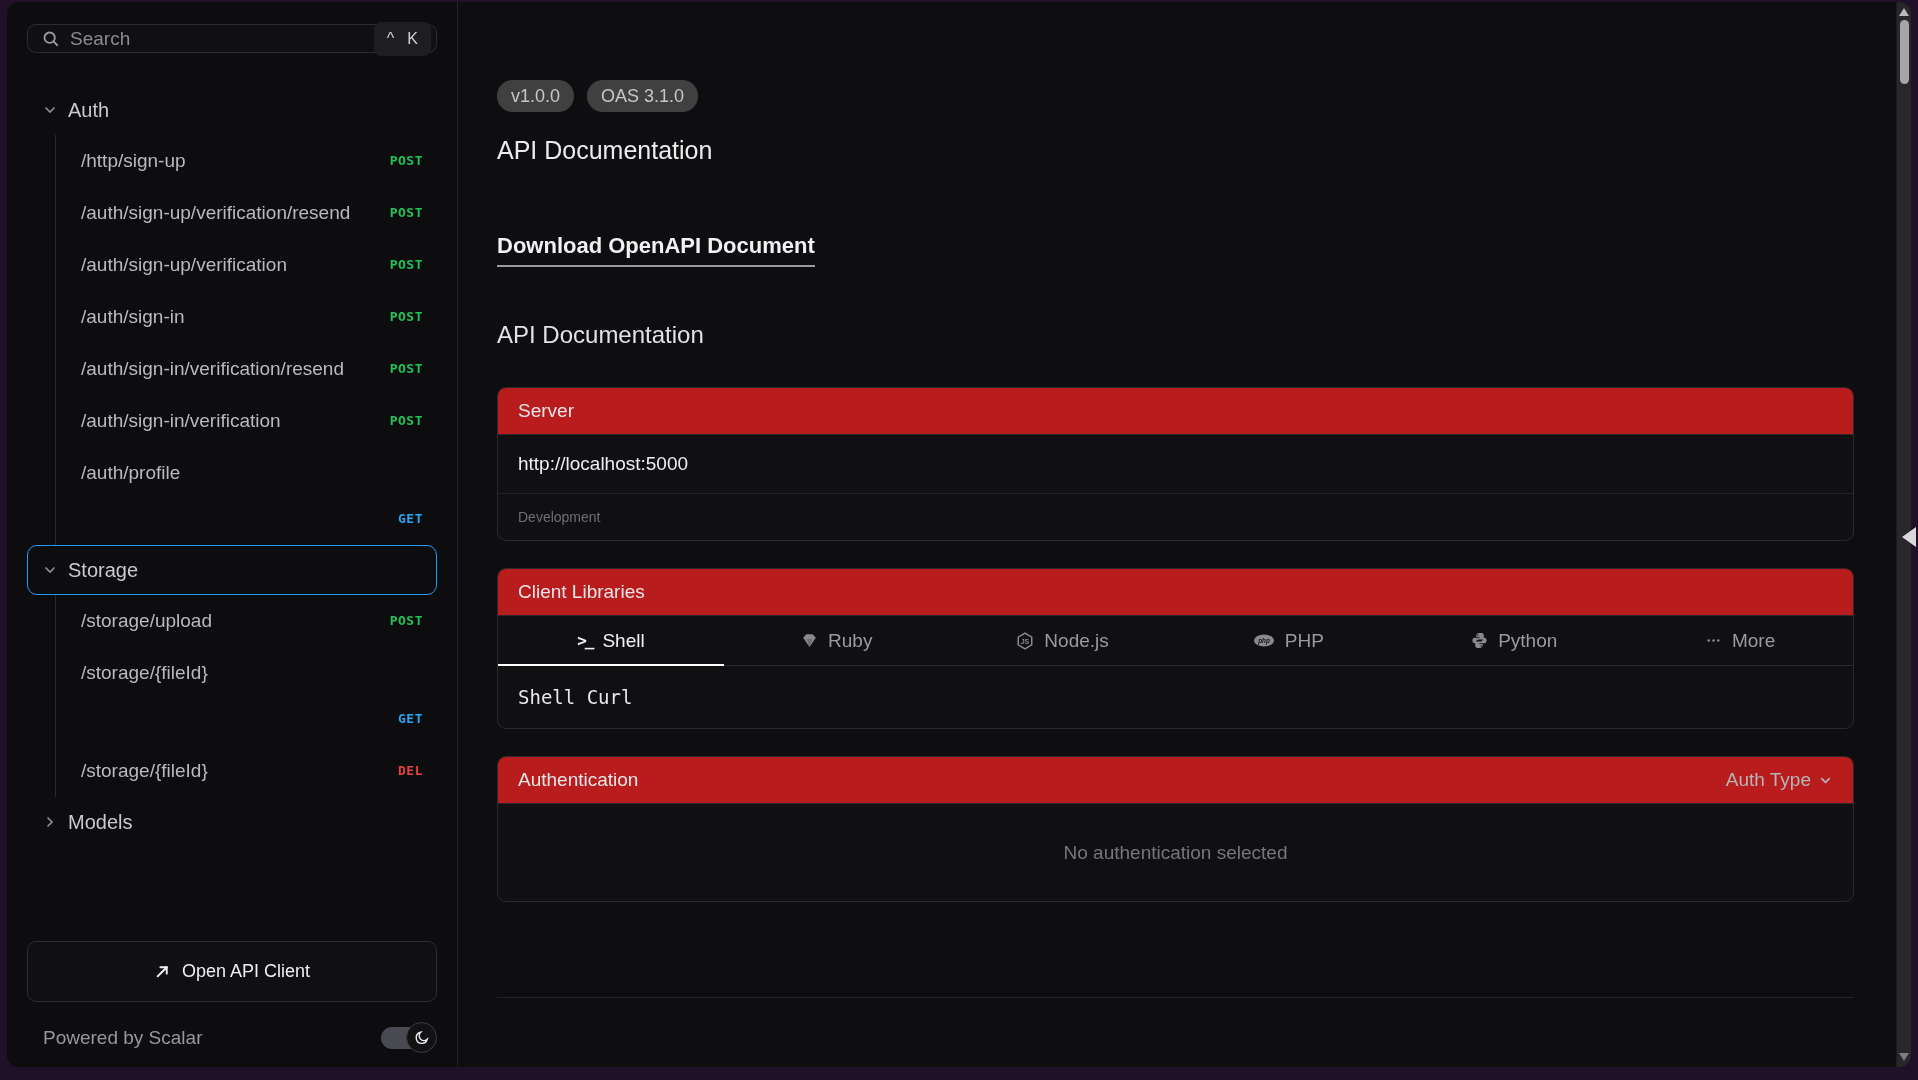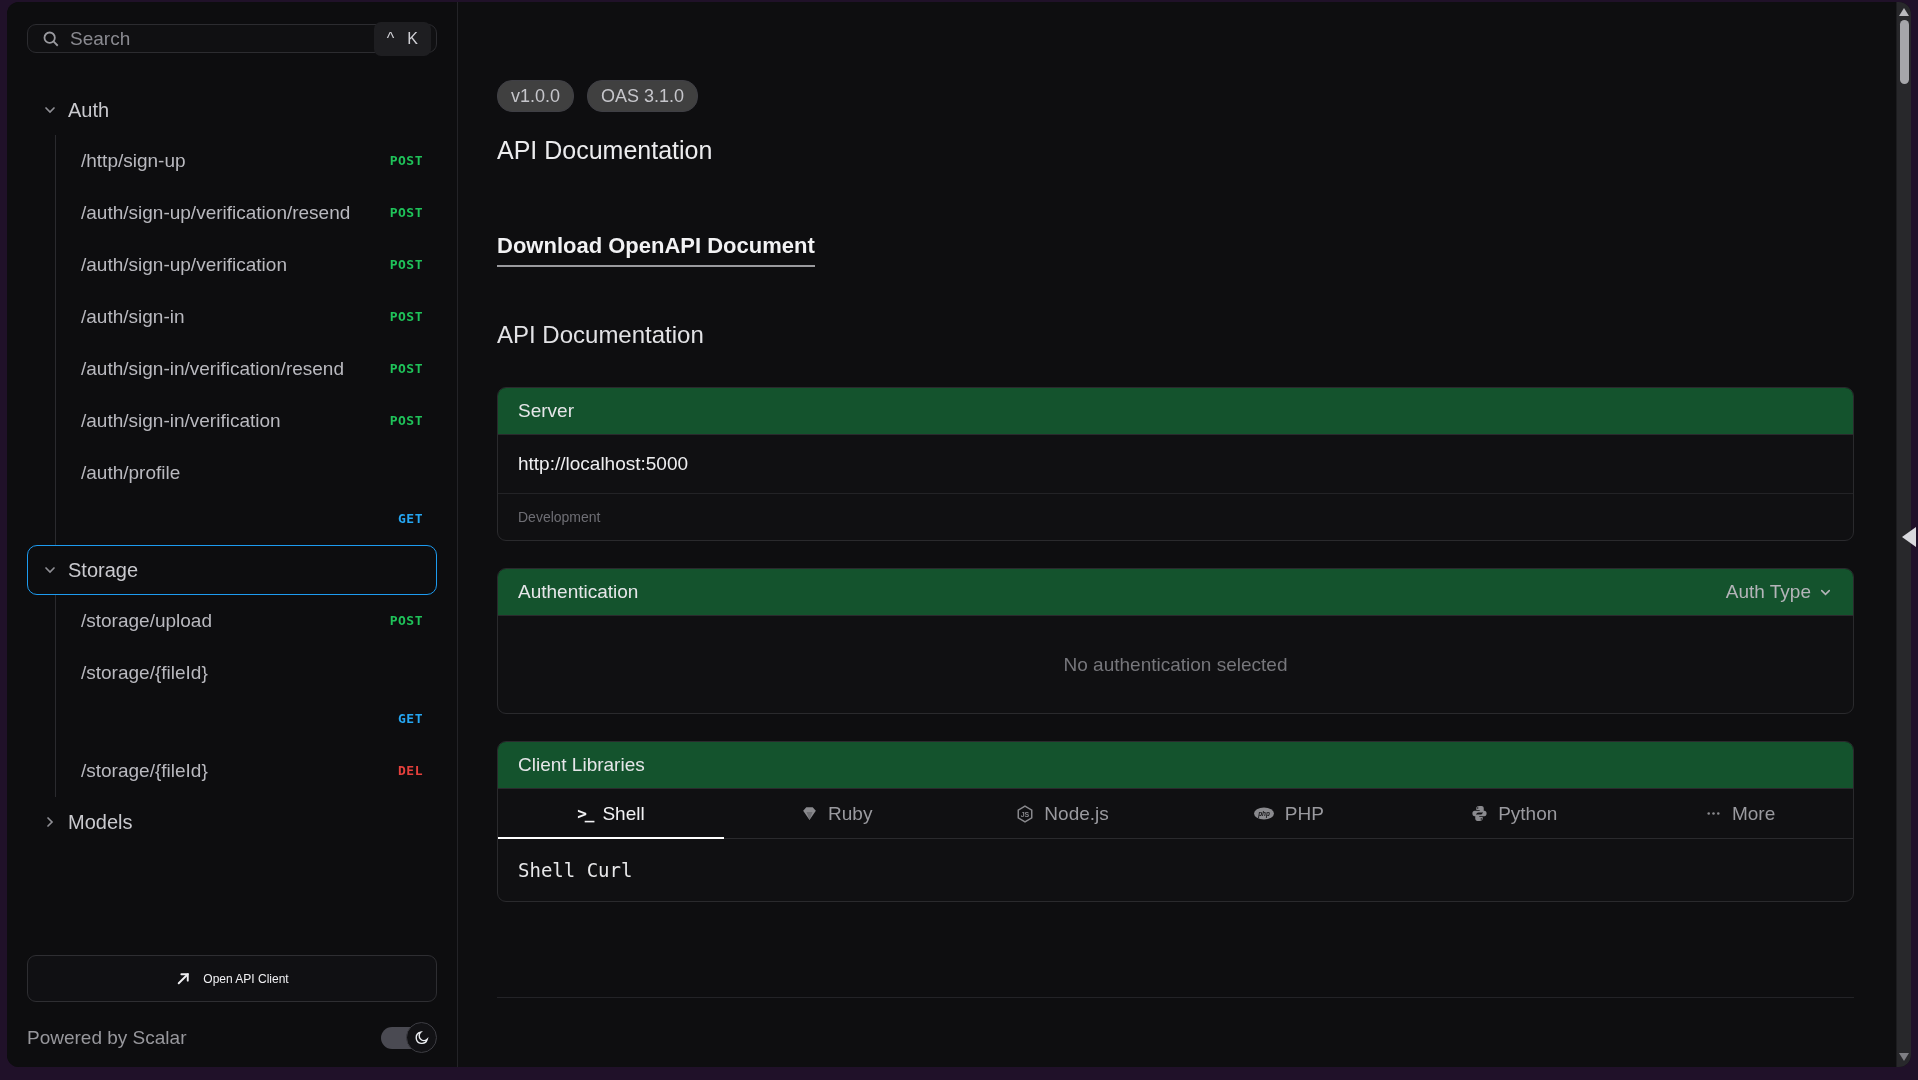--- a/index.html
+++ b/index.html
@@ -62,30 +62,30 @@
   }
   .ep-method {
     font-family:"DejaVu Sans Mono",monospace; font-weight:bold;
     font-size:13px; letter-spacing:.5px; line-height:30px; padding-left:8px;
   }
   .m-post { color: var(--method_post, #1fc35a); }
   .m-get  { color: var(--method_get,  #25a6f2); margin-top: 46px; }
   .m-del  { color: var(--method_del,  #e5403c); }
   .sidebar-bottom { margin-top:auto; padding:0 20px 14px; }
   .open-client-btn {
-    width:100%; height:47px; border:1px solid #2e2e32; border-radius:9px;
-    background:#101013; color:#f0f0f3; font-size:12px;
+    width:100%; height:61px; border:1px solid #2e2e32; border-radius:9px;
+    background:#101013; color:#f0f0f3; font-size:18px;
     font-family:"Liberation Sans",sans-serif;
     display:flex; align-items:center; justify-content:center; gap:11px;
     cursor:pointer;
   }
   .powered-row {
     margin-top:20px; display:flex; align-items:center; justify-content:space-between;
   }
-  .powered-label { color:#97979c; font-size:19px; }
+  .powered-label { color:#97979c; font-size:19px;margin-left:16px; }
   .toggle { position:relative; width:56px; height:31px; cursor:pointer; }
   .toggle-track {
     position:absolute; left:0; top:5px; width:50px; height:22px;
     border-radius:11px; background:#4a4a52;
   }
   .toggle-thumb {
     position:absolute; right:0; top:0; width:31px; height:31px;
     border-radius:50%; background:#121215; border:1px solid #3c3c42;
     display:flex; align-items:center; justify-content:center;
   }
@@ -103,21 +103,21 @@
     color:#f2f2f4; text-decoration:none; border-bottom:2px solid #9a9a9e;
     padding-bottom:6px; cursor:pointer;
   }
   .section-title { margin-top:54px; font-size:24px; font-weight:400; color:#e2e2e5; }
   .card {
     border:1px solid #2a2a2d; border-radius:9px; overflow:hidden;
     background:#101012;
   }
   .card-server { margin-top:38px; }
   .card-header {
-    background:#14532d; border-bottom:1px solid #2a2a2d;
+    background:#b91c1c; border-bottom:1px solid #2a2a2d;
     padding:12px 20px; font-size:19px; color:#e6e6e9; font-weight:500;
     display:flex; align-items:flex-end; justify-content:space-between;
   }
   .server-url { padding:18px 20px; font-size:19px; color:#efeff1; border-bottom:1px solid #232326; cursor:pointer; }
   .server-desc { padding:15px 20px; font-size:14px; color:#6e6e74; }
   .card-auth { margin-top:27px; }
   .auth-type { display:flex; align-items:center; gap:7px; font-weight:400; color:#b4b4b9; font-size:19px; cursor:pointer; }
   .auth-body { height:97px; display:flex; align-items:center; justify-content:center; }
   .auth-empty { color:#76767b; font-size:19px; }
   .card-libs { margin-top:27px; }
@@ -294,96 +294,96 @@
       <h2 class="section-title">API Documentation</h2>
 
       <section class="card card-server">
         <div class="card-header">
           <span>Server</span>
         </div>
         <div class="server-url">http://localhost:5000</div>
         <div class="server-desc">Development</div>
       </section>
 
+      <section class="card card-libs">
+        <div class="card-header">
+          <span>Client Libraries</span>
+        </div>
+        <div class="tabs">
+          <div class="tab active">
+            <span class="t-icon shell-glyph">&gt;_</span>
+            <span>Shell</span>
+          </div>
+          <div class="tab">
+            <span class="t-icon">
+              <svg width="17" height="17" viewBox="0 0 16 16" fill="#8a8a8e">
+                  <polygon points="2,5.5 5,2 11,2 14,5.5 8,14"></polygon>
+                  <polygon points="8,14 5.2,6.5 10.8,6.5" fill="#6f6f73"></polygon>
+                </svg>
+            </span>
+            <span>Ruby</span>
+          </div>
+          <div class="tab">
+            <span class="t-icon">
+              <svg width="18" height="18" viewBox="0 0 16 16" fill="none">
+                  <polygon points="8,1 14,4.5 14,11.5 8,15 2,11.5 2,4.5" stroke="#8a8a8e" stroke-width="1.3"></polygon>
+                  <text x="8" y="10.6" font-size="6.2" font-family="Liberation Sans, sans-serif" font-weight="bold" fill="#8a8a8e" text-anchor="middle">JS</text>
+                </svg>
+            </span>
+            <span>Node.js</span>
+          </div>
+          <div class="tab">
+            <span class="t-icon">
+              <svg width="22" height="15" viewBox="0 0 22 14">
+                  <ellipse cx="11" cy="7" rx="10" ry="6" fill="#8a8a8e"></ellipse>
+                  <text x="11" y="9.4" font-size="6.4" font-family="Liberation Sans, sans-serif" font-weight="bold" font-style="italic" fill="#141416" text-anchor="middle">php</text>
+                </svg>
+            </span>
+            <span>PHP</span>
+          </div>
+          <div class="tab">
+            <span class="t-icon">
+              <svg width="17" height="17" viewBox="0 0 16 16" fill="#8a8a8e">
+                <path d="M8 1c-2 0-3 .8-3 2v1.7h3.2v.8H3.4C2.2 5.5 1.3 6.5 1.3 8s.9 2.5 2.1 2.5H5V9c0-1.2 1-2 2.2-2h3.1c1 0 1.7-.8 1.7-1.8V3c0-1.2-1-2-2-2z"></path>
+                <path d="M8 15c2 0 3-.8 3-2v-1.7H7.8v-.8h4.8c1.2 0 2.1-1 2.1-2.5s-.9-2.5-2.1-2.5H11V7c0 1.2-1 2-2.2 2H5.7C4.7 9 4 9.8 4 10.8V13c0 1.2 1 2 2 2z"></path>
+                <circle cx="6.3" cy="2.9" r=".7" fill="#141416"></circle>
+                <circle cx="9.7" cy="13.1" r=".7" fill="#141416"></circle>
+              </svg>
+            </span>
+            <span>Python</span>
+          </div>
+          <div class="tab">
+            <span class="t-icon">
+              <svg width="17" height="17" viewBox="0 0 16 16" fill="#8a8a8e">
+                  <circle cx="3.5" cy="8" r="1.2"></circle>
+                  <circle cx="8" cy="8" r="1.2"></circle>
+                  <circle cx="12.5" cy="8" r="1.2"></circle>
+                </svg>
+            </span>
+            <span>More</span>
+          </div>
+        </div>
+        <div class="libs-body">Shell Curl</div>
+      </section>
+
       <section class="card card-auth">
         <div class="card-header">
           <span>Authentication</span>
           <span class="auth-type">
             <span>Auth Type</span>
             <svg width="15" height="15" viewBox="0 0 16 16" fill="none" stroke="#b4b4b9" stroke-width="1.7" stroke-linecap="round">
                 <polyline points="4,6 8,10 12,6"></polyline>
               </svg>
           </span>
         </div>
         <div class="auth-body">
           <span class="auth-empty">No authentication selected</span>
         </div>
       </section>
 
-      <section class="card card-libs">
-        <div class="card-header">
-          <span>Client Libraries</span>
-        </div>
-        <div class="tabs">
-          <div class="tab active">
-            <span class="t-icon shell-glyph">&gt;_</span>
-            <span>Shell</span>
-          </div>
-          <div class="tab">
-            <span class="t-icon">
-              <svg width="17" height="17" viewBox="0 0 16 16" fill="#8a8a8e">
-                  <polygon points="2,5.5 5,2 11,2 14,5.5 8,14"></polygon>
-                  <polygon points="8,14 5.2,6.5 10.8,6.5" fill="#6f6f73"></polygon>
-                </svg>
-            </span>
-            <span>Ruby</span>
-          </div>
-          <div class="tab">
-            <span class="t-icon">
-              <svg width="18" height="18" viewBox="0 0 16 16" fill="none">
-                  <polygon points="8,1 14,4.5 14,11.5 8,15 2,11.5 2,4.5" stroke="#8a8a8e" stroke-width="1.3"></polygon>
-                  <text x="8" y="10.6" font-size="6.2" font-family="Liberation Sans, sans-serif" font-weight="bold" fill="#8a8a8e" text-anchor="middle">JS</text>
-                </svg>
-            </span>
-            <span>Node.js</span>
-          </div>
-          <div class="tab">
-            <span class="t-icon">
-              <svg width="22" height="15" viewBox="0 0 22 14">
-                  <ellipse cx="11" cy="7" rx="10" ry="6" fill="#8a8a8e"></ellipse>
-                  <text x="11" y="9.4" font-size="6.4" font-family="Liberation Sans, sans-serif" font-weight="bold" font-style="italic" fill="#141416" text-anchor="middle">php</text>
-                </svg>
-            </span>
-            <span>PHP</span>
-          </div>
-          <div class="tab">
-            <span class="t-icon">
-              <svg width="17" height="17" viewBox="0 0 16 16" fill="#8a8a8e">
-                <path d="M8 1c-2 0-3 .8-3 2v1.7h3.2v.8H3.4C2.2 5.5 1.3 6.5 1.3 8s.9 2.5 2.1 2.5H5V9c0-1.2 1-2 2.2-2h3.1c1 0 1.7-.8 1.7-1.8V3c0-1.2-1-2-2-2z"></path>
-                <path d="M8 15c2 0 3-.8 3-2v-1.7H7.8v-.8h4.8c1.2 0 2.1-1 2.1-2.5s-.9-2.5-2.1-2.5H11V7c0 1.2-1 2-2.2 2H5.7C4.7 9 4 9.8 4 10.8V13c0 1.2 1 2 2 2z"></path>
-                <circle cx="6.3" cy="2.9" r=".7" fill="#141416"></circle>
-                <circle cx="9.7" cy="13.1" r=".7" fill="#141416"></circle>
-              </svg>
-            </span>
-            <span>Python</span>
-          </div>
-          <div class="tab">
-            <span class="t-icon">
-              <svg width="17" height="17" viewBox="0 0 16 16" fill="#8a8a8e">
-                  <circle cx="3.5" cy="8" r="1.2"></circle>
-                  <circle cx="8" cy="8" r="1.2"></circle>
-                  <circle cx="12.5" cy="8" r="1.2"></circle>
-                </svg>
-            </span>
-            <span>More</span>
-          </div>
-        </div>
-        <div class="libs-body">Shell Curl</div>
-      </section>
-
       <div class="bottom-divider"></div>
     </div>
   </main>
 
   <div class="scrollbar">
     <div class="sb-arrow sb-up"></div>
     <div class="sb-thumb"></div>
     <div class="sb-arrow sb-down"></div>
   </div>
 </div>

